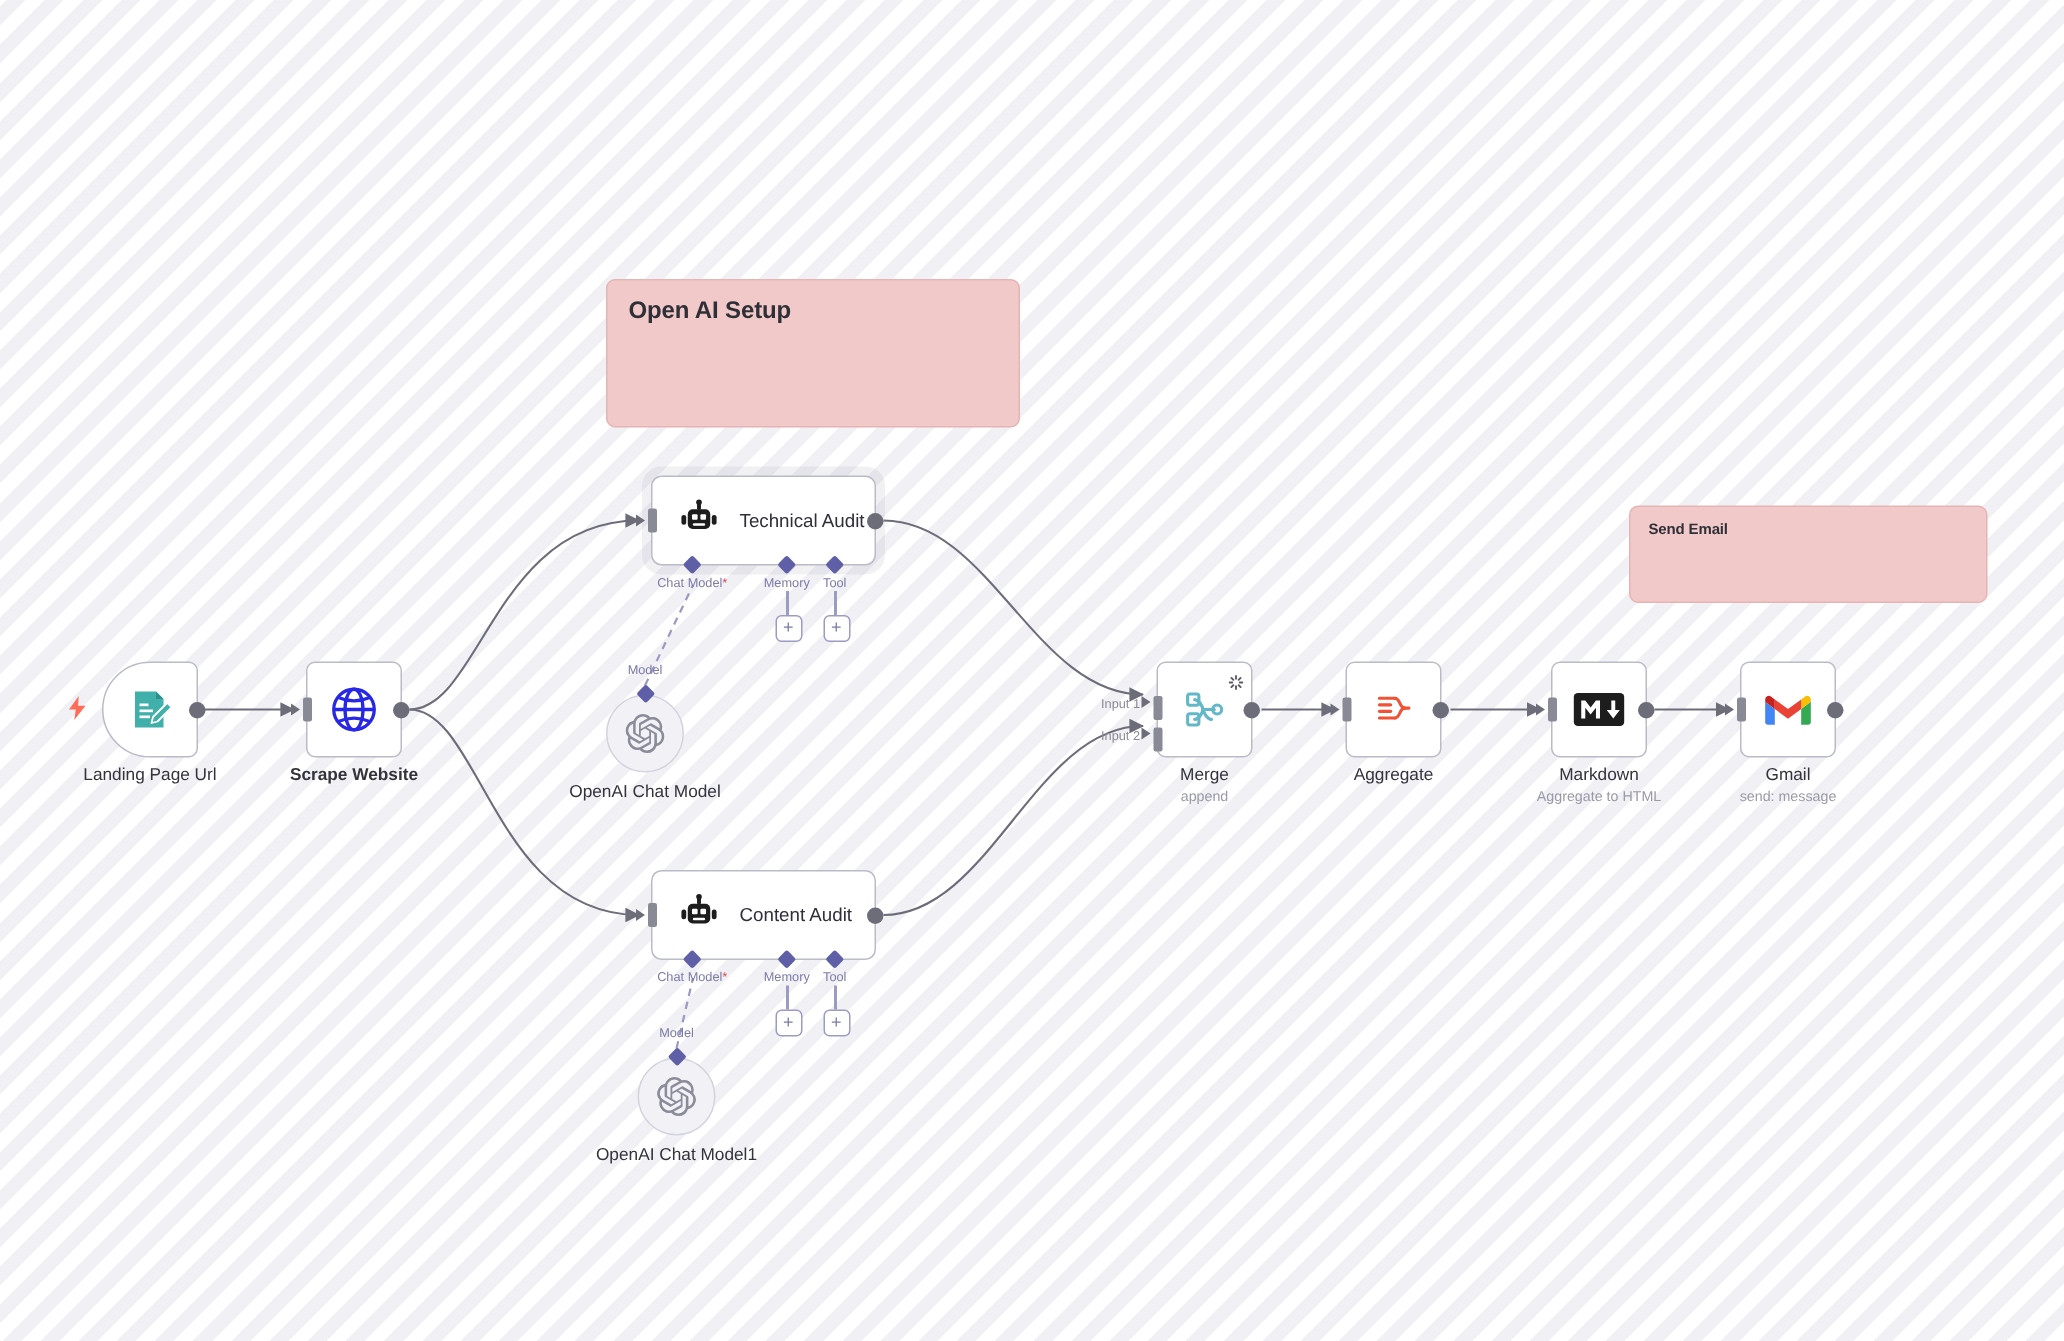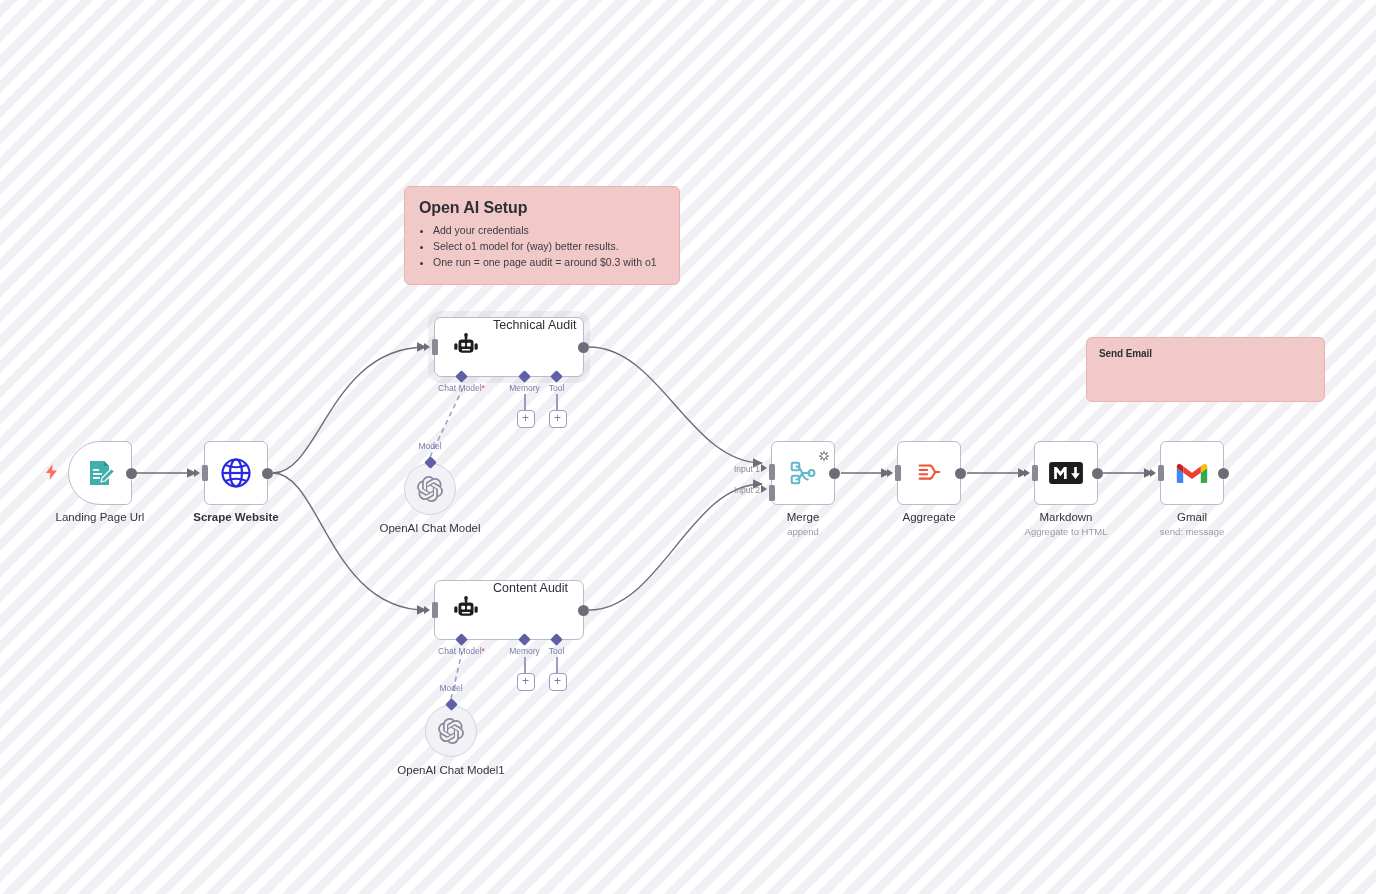--- a/index.html
+++ b/index.html
@@ -92,20 +92,21 @@
     position: absolute;
     z-index: 3;
   }
   .node-box {
     position: relative;
     background: #ffffff;
     border: 1px solid #b9bcc6;
     border-radius: 6px;
     box-sizing: border-box;
     display: flex;
+    align-items: center;
     justify-content: center;
   }
   .node-sq {
     width: 64px;
     height: 64px;
   }
   .node-label {
     position: absolute;
     left: 50%;
     transform: translateX(-50%);
@@ -311,25 +312,20 @@
 
     <path d="M1103,473 L1153,473" stroke="#6d6d7a" stroke-width="1.4" fill="none" marker-end="url(#arr)"></path>
 
     <path d="M430,457 L462,390" stroke="#9b9bc4" stroke-width="1.5" fill="none" stroke-dasharray="5,4"></path>
 
     <path d="M451,699 L462,652" stroke="#9b9bc4" stroke-width="1.5" fill="none" stroke-dasharray="5,4"></path>
   </svg>
 
   <div class="sticky" id="sticky-openai">
     <div class="sticky-title">Open AI Setup</div>
-    <ul class="sticky-list">
-      <li>Add your credentials</li>
-      <li>Select o1 model for (way) better results.</li>
-      <li>One run = one page audit = around $0.3 with o1</li>
-    </ul>
   </div>
 
   <div class="sticky" id="sticky-email">
     <div class="sticky-title">Send Email</div>
   </div>
 
   <div id="trigger-bolt">
     <svg width="13" height="16" viewBox="0 0 13 16">
       <path d="M7.5,0 L1,9 L5.5,9 L4.5,16 L12,6.5 L7,6.5 Z" fill="#ff6d5a"></path>
     </svg>

